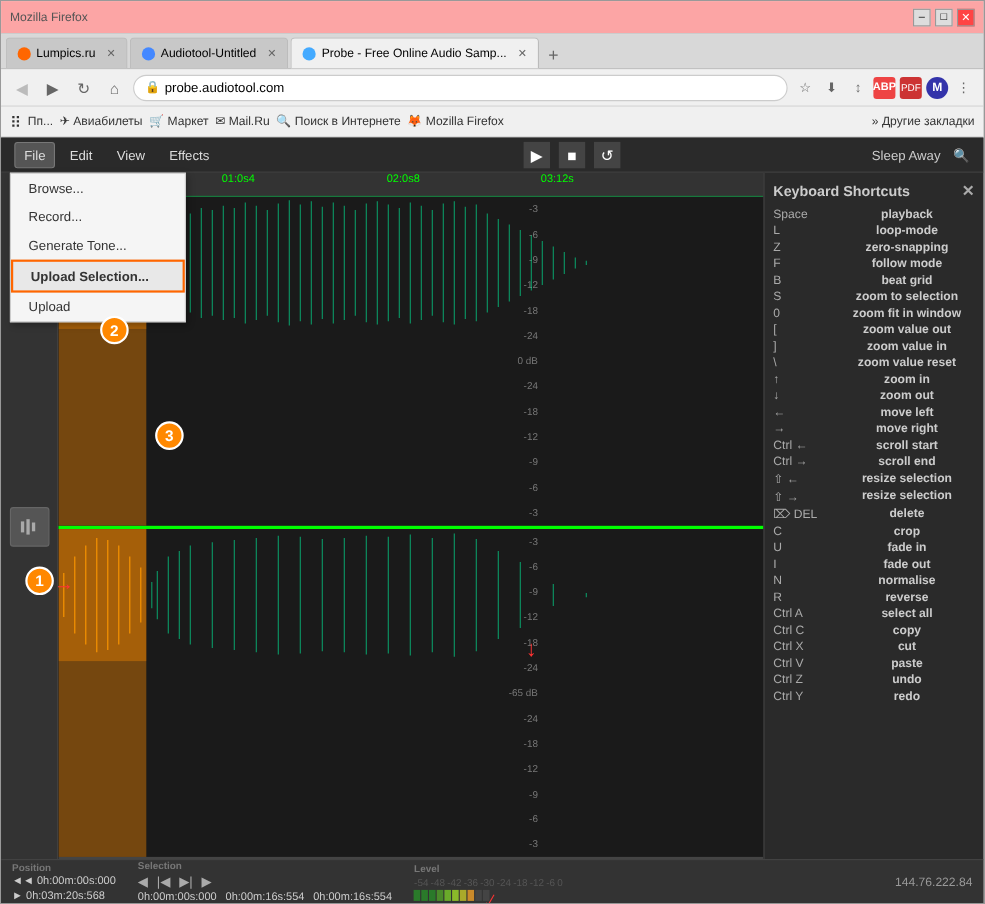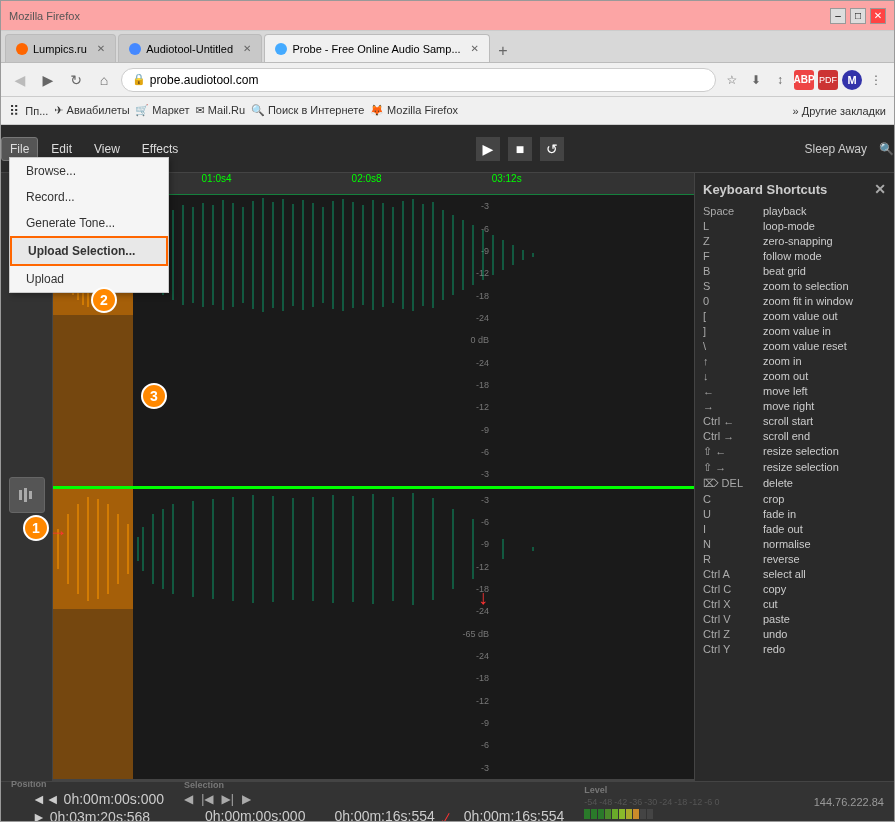--- a/index.html
+++ b/index.html
@@ -30,21 +30,21 @@
     .addr-icon { width: 20px; height: 20px; display: flex; align-items: center; justify-content: center; font-size: 12px; color: #666; cursor: pointer; }
 
     
     .bookmarks-bar { height: 28px; background: #f0f0f0; display: flex; align-items: center; padding: 0 8px; gap: 6px; border-bottom: 1px solid #ccc; font-size: 11px; color: #333; overflow: hidden; }
     .bookmark-item { display: flex; align-items: center; gap: 3px; cursor: pointer; white-space: nowrap; }
 
     
     .app-container { flex: 1; background: #2a2a2a; display: flex; flex-direction: column; overflow: hidden; position: relative; }
 
     
-    .app-menubar { height: 48px; background: #2a2a2a; display: flex; align-items: center; padding: 0 0; gap: 4px; border-bottom: 1px solid #444; }
+    .app-menubar { height: 32px; background: #2a2a2a; display: flex; align-items: center; padding: 0 12px; gap: 4px; border-bottom: 1px solid #444; }
     .menu-item { padding: 4px 8px; color: #ddd; cursor: pointer; font-size: 12px; border: 1px solid transparent; border-radius: 3px; }
     .menu-item.highlighted { background: #555; border-color: #777; }
     .menu-spacer { flex: 1; }
     .transport-btn { width: 24px; height: 24px; border: none; background: #444; color: white; cursor: pointer; font-size: 14px; display: flex; align-items: center; justify-content: center; margin: 0 2px; }
     .track-name { color: #ccc; font-size: 12px; margin-right: 8px; }
 
     
     .main-content { flex: 1; display: flex; overflow: hidden; position: relative; }
 
     
@@ -56,27 +56,27 @@
     .timeline-bar { height: 22px; background: #333; display: flex; align-items: flex-start; padding: 0 4px; border-bottom: 1px solid #15803d; }
     .waveform-container { flex: 1; display: flex; flex-direction: column; overflow: hidden; }
     .waveform-track { flex: 1; position: relative; background: #1a1a1a; border-bottom: 2px solid #444; overflow: hidden; }
 
     
     .shortcuts-panel { width: 200px; background: #2a2a2a; border-left: 1px solid #444; padding: 8px; overflow-y: auto; }
     .shortcuts-header { color: #ccc; font-size: 13px; font-weight: bold; margin-bottom: 8px; display: flex; justify-content: space-between; align-items: center; }
     .shortcuts-close { color: #aaa; cursor: pointer; font-size: 14px; }
     .shortcut-row { display: flex; justify-content: space-between; margin-bottom: 3px; font-size: 11px; }
     .shortcut-key { color: #aaa; min-width: 60px; }
-    .shortcut-desc { color: #ccc; flex: 1; text-align: left; }
+    .shortcut-desc { color: #ccc; flex: 1; text-align: center; font-weight: bold; }
 
     
     .status-bar { height: 40px; background: #333; border-top: 1px solid #444; display: flex; align-items: center; padding: 0 10px; gap: 20px; font-size: 10px; color: #aaa; }
     .status-section { display: flex; flex-direction: column; gap: 2px; }
     .status-label { color: #777; font-size: 9px; font-weight: bold; }
-    .status-value { color: #ccc; font-size: 14px; margin-left: 21px; }
+    .status-value { color: #ccc; font-size: 10px; }
     .ip-addr { margin-left: auto; color: #999; font-size: 11px; }
 
     
     .dropdown-menu { position: absolute; top: 32px; left: 8px; background: #f5f5f5; border: 1px solid #ccc; z-index: 100; min-width: 160px; box-shadow: 2px 2px 6px rgba(0,0,0,0.3); }
     .dropdown-item { padding: 6px 16px; cursor: pointer; font-size: 12px; color: #333; }
     .dropdown-item.highlighted { background: #e8e8e8; border: 2px solid #ff6600; color: #333; font-weight: bold; }
 
     
     .badge { width: 26px; height: 26px; border-radius: 50%; background: #ff8800; color: white; font-weight: bold; font-size: 14px; display: flex; align-items: center; justify-content: center; position: absolute; z-index: 200; border: 2px solid white; }
 

